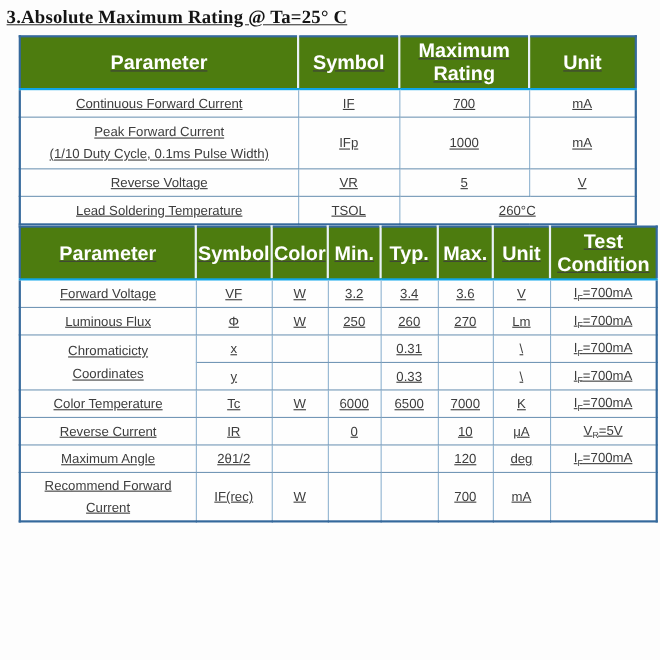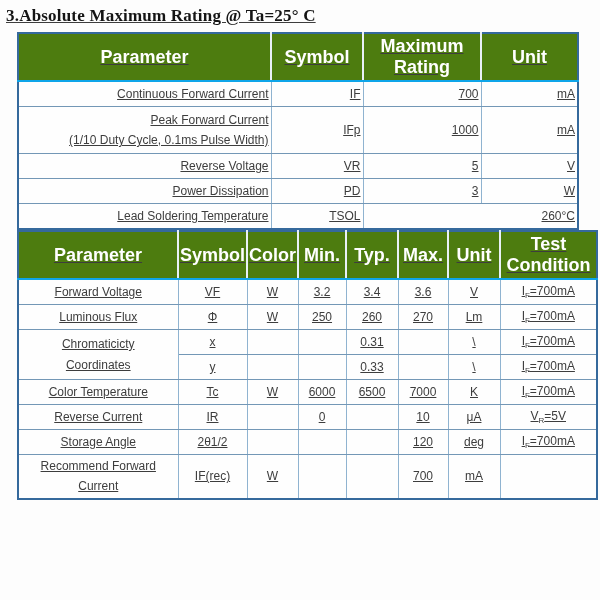--- a/index.html
+++ b/index.html
@@ -42,21 +42,21 @@
     border-bottom:1px solid #7397b6;
     font-size:12px;
     text-align:center;
     padding:1px 2px;
     color:#3d3d3d;
     background:#fefefe;
     overflow:hidden;
     white-space:nowrap;
   }
   #t1 th{height:26px;}
-  #t1 td{height:22px;text-align:right;}
+  #t1 td{height:22px;}
   #t1 td.two-line{height:44px;}
   #t2 th{height:28px;}
   #t2 td{height:22px;}
   #t2 td.two-line{height:38px;white-space:normal;}
   .pline{line-height:1.7;}
   sub{font-size:8px;}
 </style>
 </head>
 <body>
 
@@ -93,26 +93,20 @@
         </td>
         <td>IFp</td>
         <td>1000</td>
         <td>mA</td>
       </tr>
       <tr>
         <td>Reverse Voltage</td>
         <td>VR</td>
         <td>5</td>
         <td>V</td>
-      </tr>
-      <tr>
-        <td>Power Dissipation</td>
-        <td>PD</td>
-        <td>3</td>
-        <td>W</td>
       </tr>
       <tr>
         <td>Lead Soldering Temperature</td>
         <td>TSOL</td>
         <td colspan="2">260°C</td>
       </tr>
     </tbody>
   </table>
 
 
@@ -196,21 +190,21 @@
         <td>Reverse Current</td>
         <td>IR</td>
         <td></td>
         <td>0</td>
         <td></td>
         <td>10</td>
         <td>μA</td>
         <td><span>V</span><sub>R</sub><span>=5V</span></td>
       </tr>
       <tr>
-        <td>Storage Angle</td>
+        <td>Maximum Angle</td>
         <td>2θ1/2</td>
         <td></td>
         <td></td>
         <td></td>
         <td>120</td>
         <td>deg</td>
         <td><span>I</span><sub>F</sub><span>=700mA</span></td>
       </tr>
       <tr>
         <td class="two-line">

